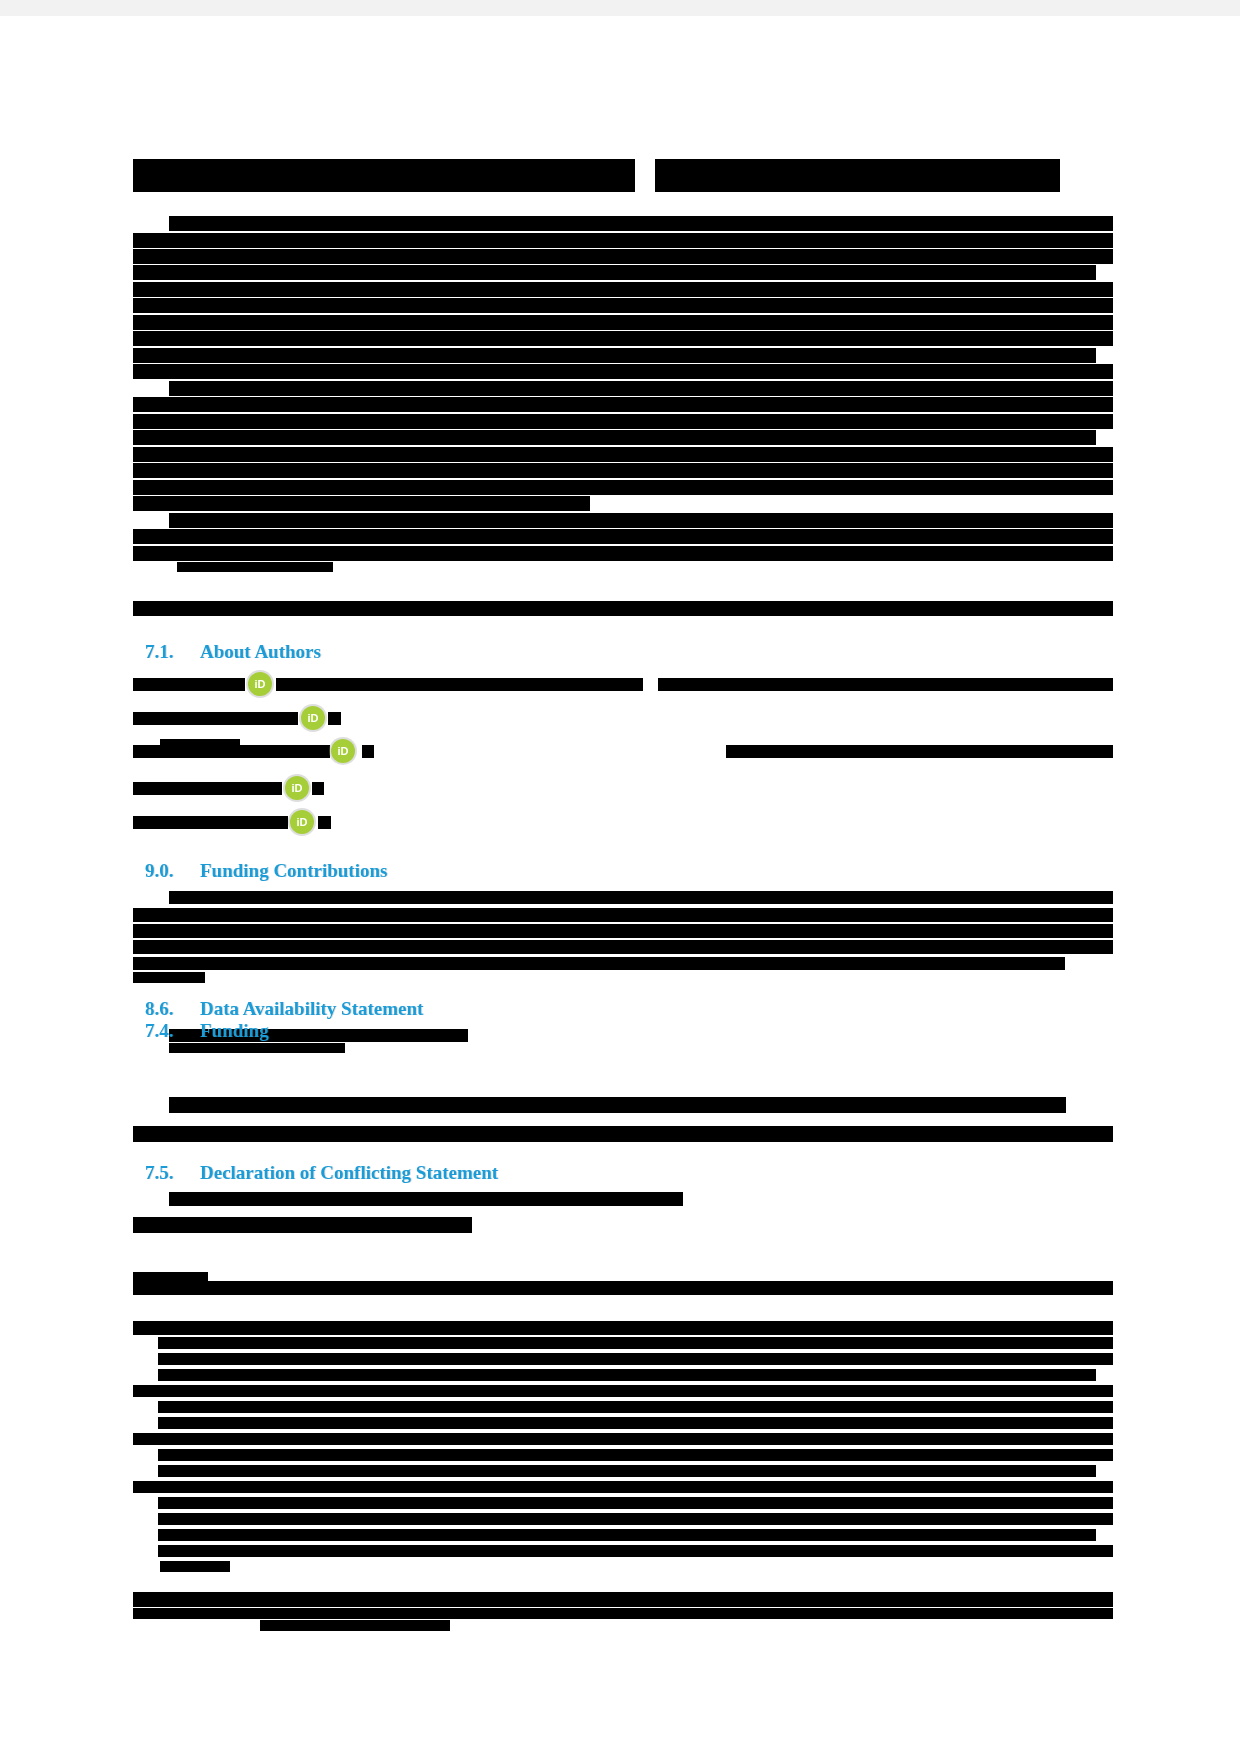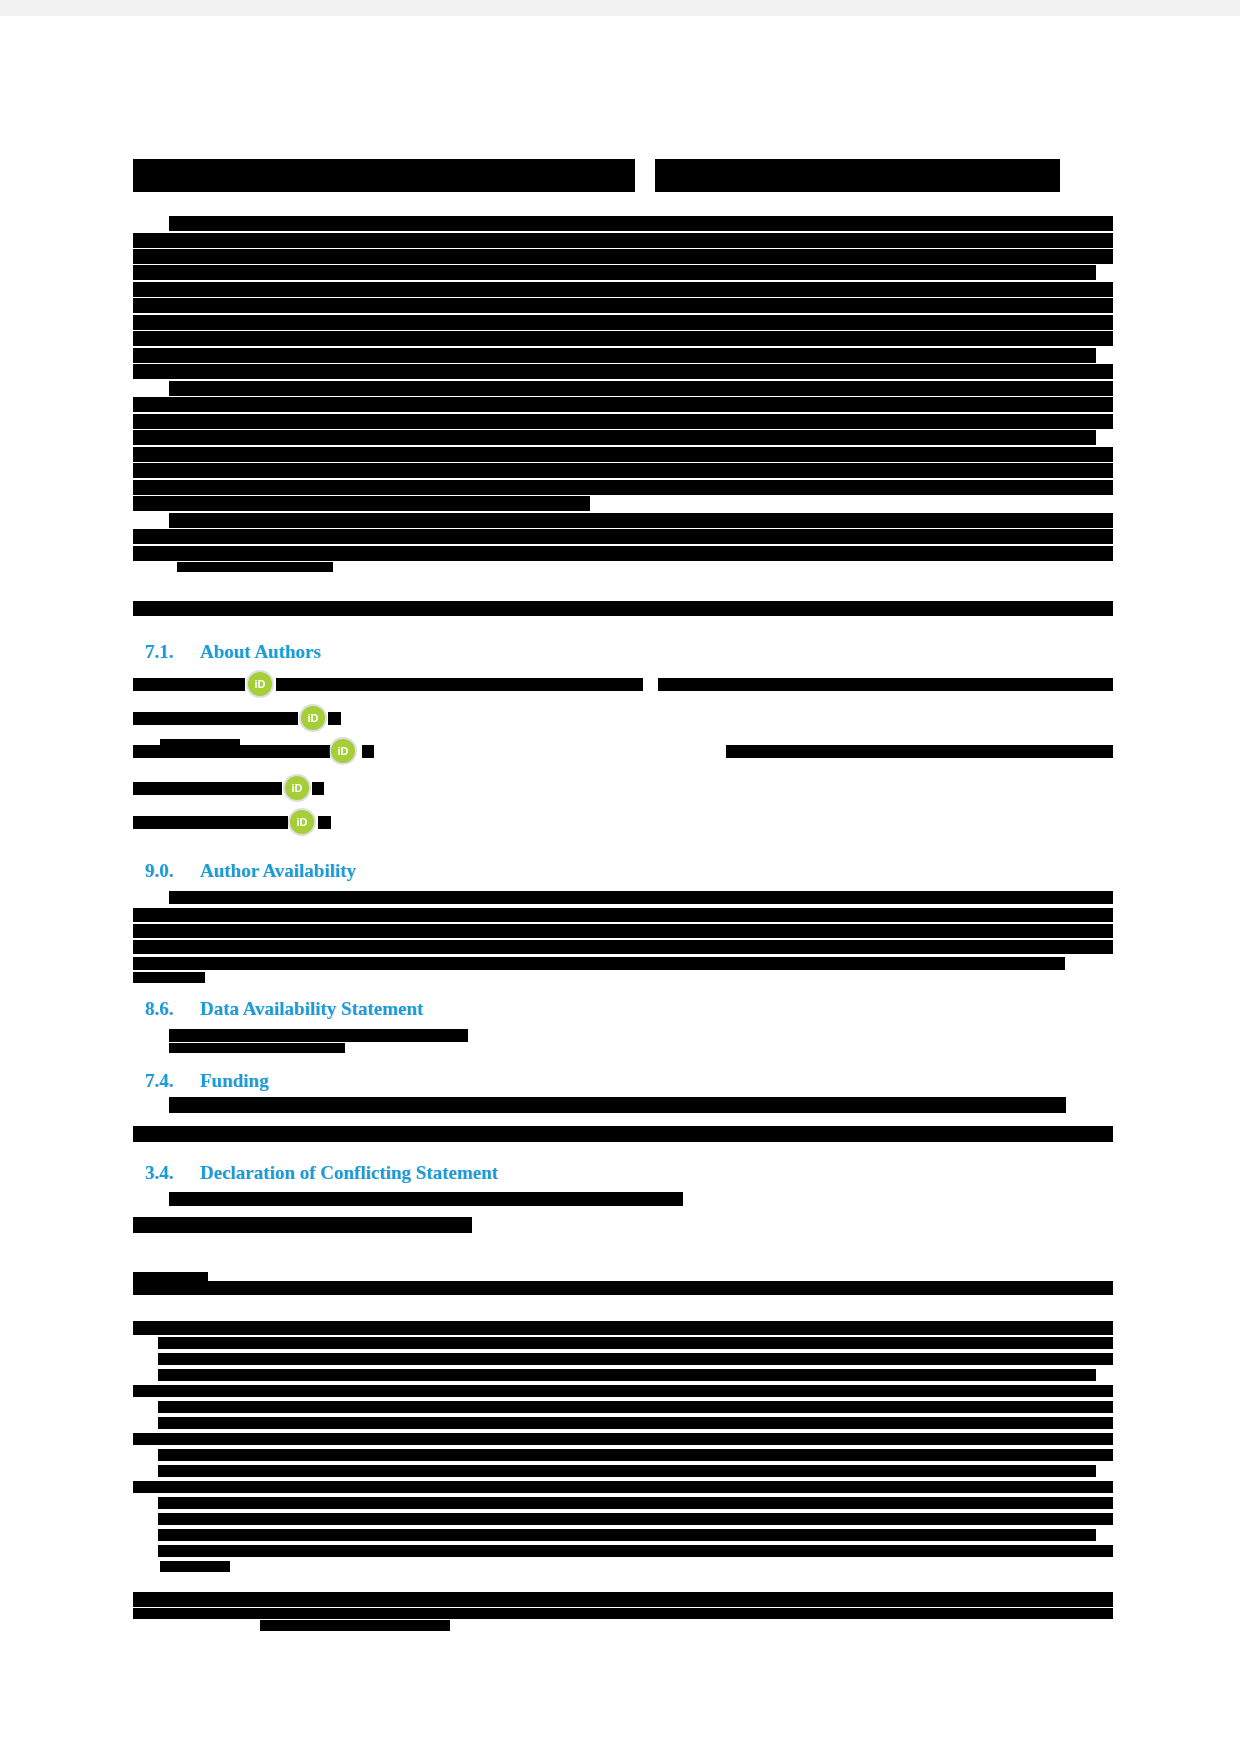--- a/index.html
+++ b/index.html
@@ -124,33 +124,33 @@
       <div class="bar" style="left: 133px; top: 1576px; width: 980px; height: 15px;"></div>
       <div class="bar" style="left: 133px; top: 1592px; width: 980px; height: 11px;"></div>
       <div class="bar" style="left: 260px; top: 1604px; width: 190px; height: 11px;"></div>
     </div>
 
   <div class="sec-heading" style="top:625px">
     <span class="num">7.1.</span><span>About Authors</span>
   </div>
 
   <div class="sec-heading" style="top:844px">
-    <span class="num">9.0.</span><span>Author Availability</span>
+    <span class="num">9.0.</span><span>Funding Contributions</span>
   </div>
 
   <div class="sec-heading" style="top:982px">
     <span class="num">8.6.</span><span>Data Availability Statement</span>
   </div>
 
-  <div class="sec-heading" style="top:1054px">
+  <div class="sec-heading" style="top:1004px">
     <span class="num">7.4.</span><span>Funding</span>
   </div>
 
   <div class="sec-heading" style="top:1146px">
-    <span class="num">3.4.</span><span>Declaration of Conflicting Statement</span>
+    <span class="num">7.5.</span><span>Declaration of Conflicting Statement</span>
   </div>
 
   <div>
       <span class="orcid" style="left: 248px; top: 656px;">iD</span>
       <span class="orcid" style="left: 301px; top: 690px;">iD</span>
       <span class="orcid" style="left: 331px; top: 723px;">iD</span>
       <span class="orcid" style="left: 285px; top: 760px;">iD</span>
       <span class="orcid" style="left: 290px; top: 794px;">iD</span>
     </div>
 

